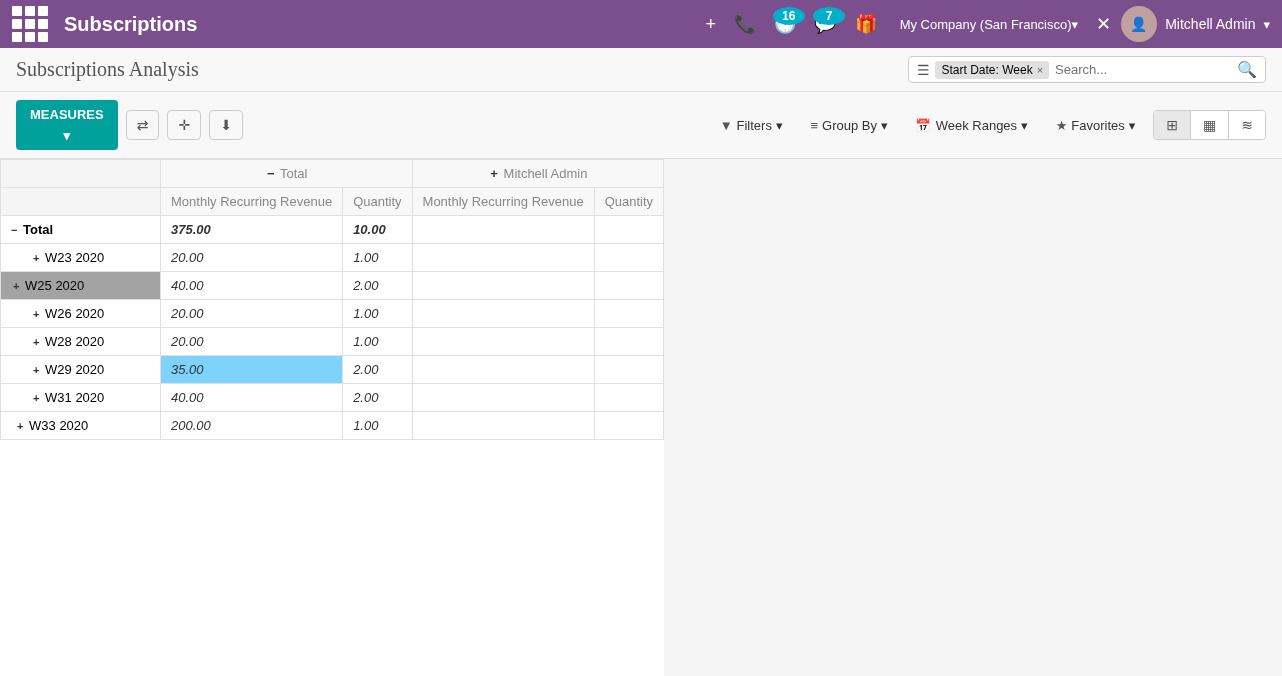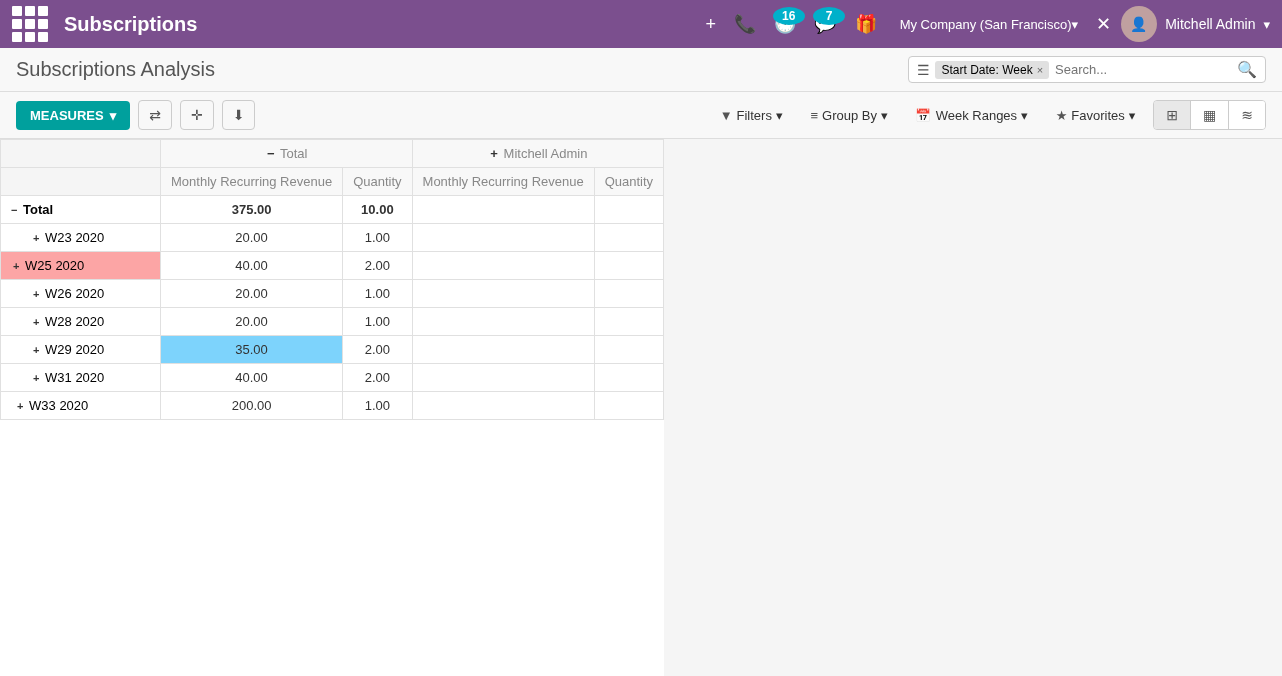--- a/index.html
+++ b/index.html
@@ -30,21 +30,21 @@
 
     
     .subheader {
       background: #f8f8f8;
       border-bottom: 1px solid #ddd;
       padding: 8px 16px;
       display: flex;
       align-items: center;
       justify-content: space-between;
     }
-    .page-title { font-size: 20px; font-weight: 400; color: #555; }
+    .page-title { font-size: 20px; font-weight: 400; color: #555; font-family: Liberation Serif, serif; }
 
     
     .toolbar {
       background: #f8f8f8;
       border-bottom: 1px solid #ddd;
       padding: 8px 16px;
       display: flex;
       align-items: center;
       justify-content: space-between;
     }
@@ -54,20 +54,21 @@
       color: white;
       border: none;
       padding: 7px 14px;
       border-radius: 4px;
       font-size: 13px;
       cursor: pointer;
       display: flex;
       align-items: center;
       gap: 6px;
       font-weight: 600;
+      flex-direction: column;
     }
     .btn-icon {
       background: none;
       border: 1px solid #ccc;
       border-radius: 4px;
       padding: 6px 10px;
       cursor: pointer;
       color: #555;
       font-size: 14px;
       display: flex;
@@ -165,21 +166,21 @@
     }
     .expand-btn {
       cursor: pointer;
       font-size: 11px;
       color: #333;
       background: none;
       border: none;
       padding: 0 2px;
       font-weight: bold;
     }
-    .num-cell { text-align: center; color: #333; }
+    .num-cell { text-align: left; color: #333; font-style: italic; }
     .total-row td { background: #fff; }
     .sub-row td { background: #fff; }
     .minus-icon { font-weight: bold; font-size: 13px; }
     .plus-icon { font-weight: bold; font-size: 13px; }
   </style>
 </head>
 <body>
 
 <div class="topnav">
   <div class="topnav-grid">
@@ -329,21 +330,21 @@
             <td class="num-cell" style="background: rgb(255, 255, 255); font-weight: 700;"></td>
           </tr>
           <tr class="sub-row">
             <td style="padding-left: 30px; background: rgb(255, 255, 255);"><button class="expand-btn">+</button><span> W23 2020</span></td>
             <td class="num-cell" style="background: rgb(255, 255, 255);">20.00</td>
             <td class="num-cell" style="background: rgb(255, 255, 255);">1.00</td>
             <td class="num-cell" style="background: rgb(255, 255, 255);"></td>
             <td class="num-cell" style="background: rgb(255, 255, 255);"></td>
           </tr>
           <tr class="sub-row">
-            <td style="background: #fca5a5;"><button class="expand-btn">+</button><span> W25 2020</span></td>
+            <td style="background: #a3a3a3;"><button class="expand-btn">+</button><span> W25 2020</span></td>
             <td class="num-cell" style="background: rgb(255, 255, 255);">40.00</td>
             <td class="num-cell" style="background: rgb(255, 255, 255);">2.00</td>
             <td class="num-cell" style="background: rgb(255, 255, 255);"></td>
             <td class="num-cell" style="background: rgb(255, 255, 255);"></td>
           </tr>
           <tr class="sub-row">
             <td style="padding-left: 30px; background: rgb(255, 255, 255);"><button class="expand-btn">+</button><span> W26 2020</span></td>
             <td class="num-cell" style="background: rgb(255, 255, 255);">20.00</td>
             <td class="num-cell" style="background: rgb(255, 255, 255);">1.00</td>
             <td class="num-cell" style="background: rgb(255, 255, 255);"></td>

